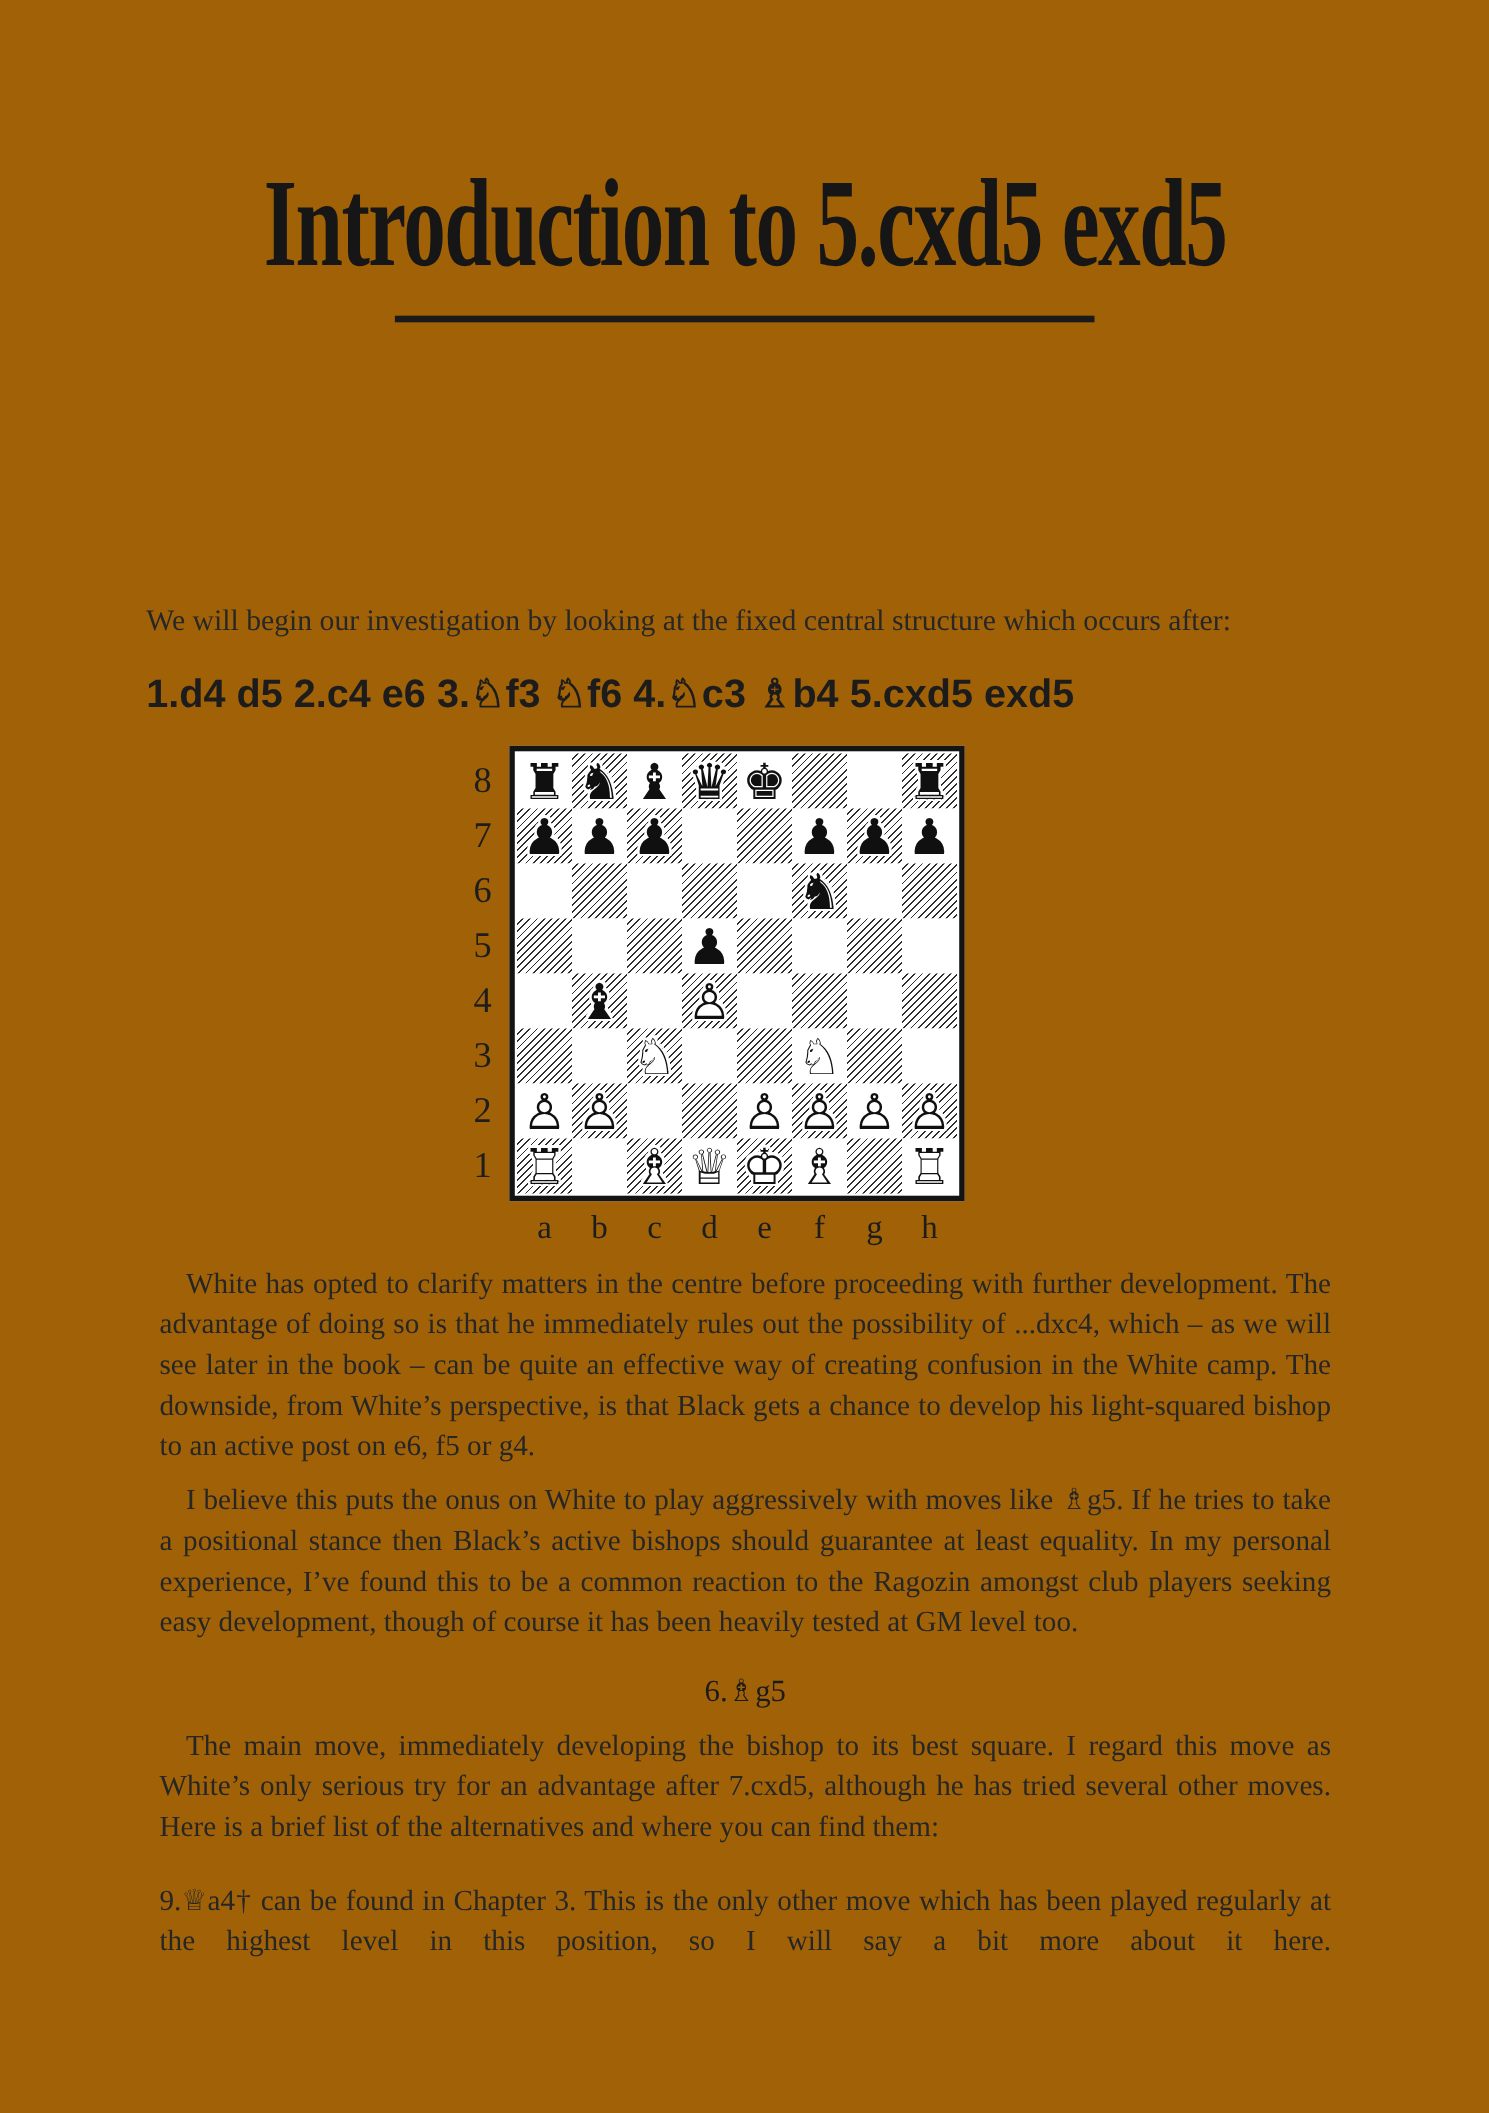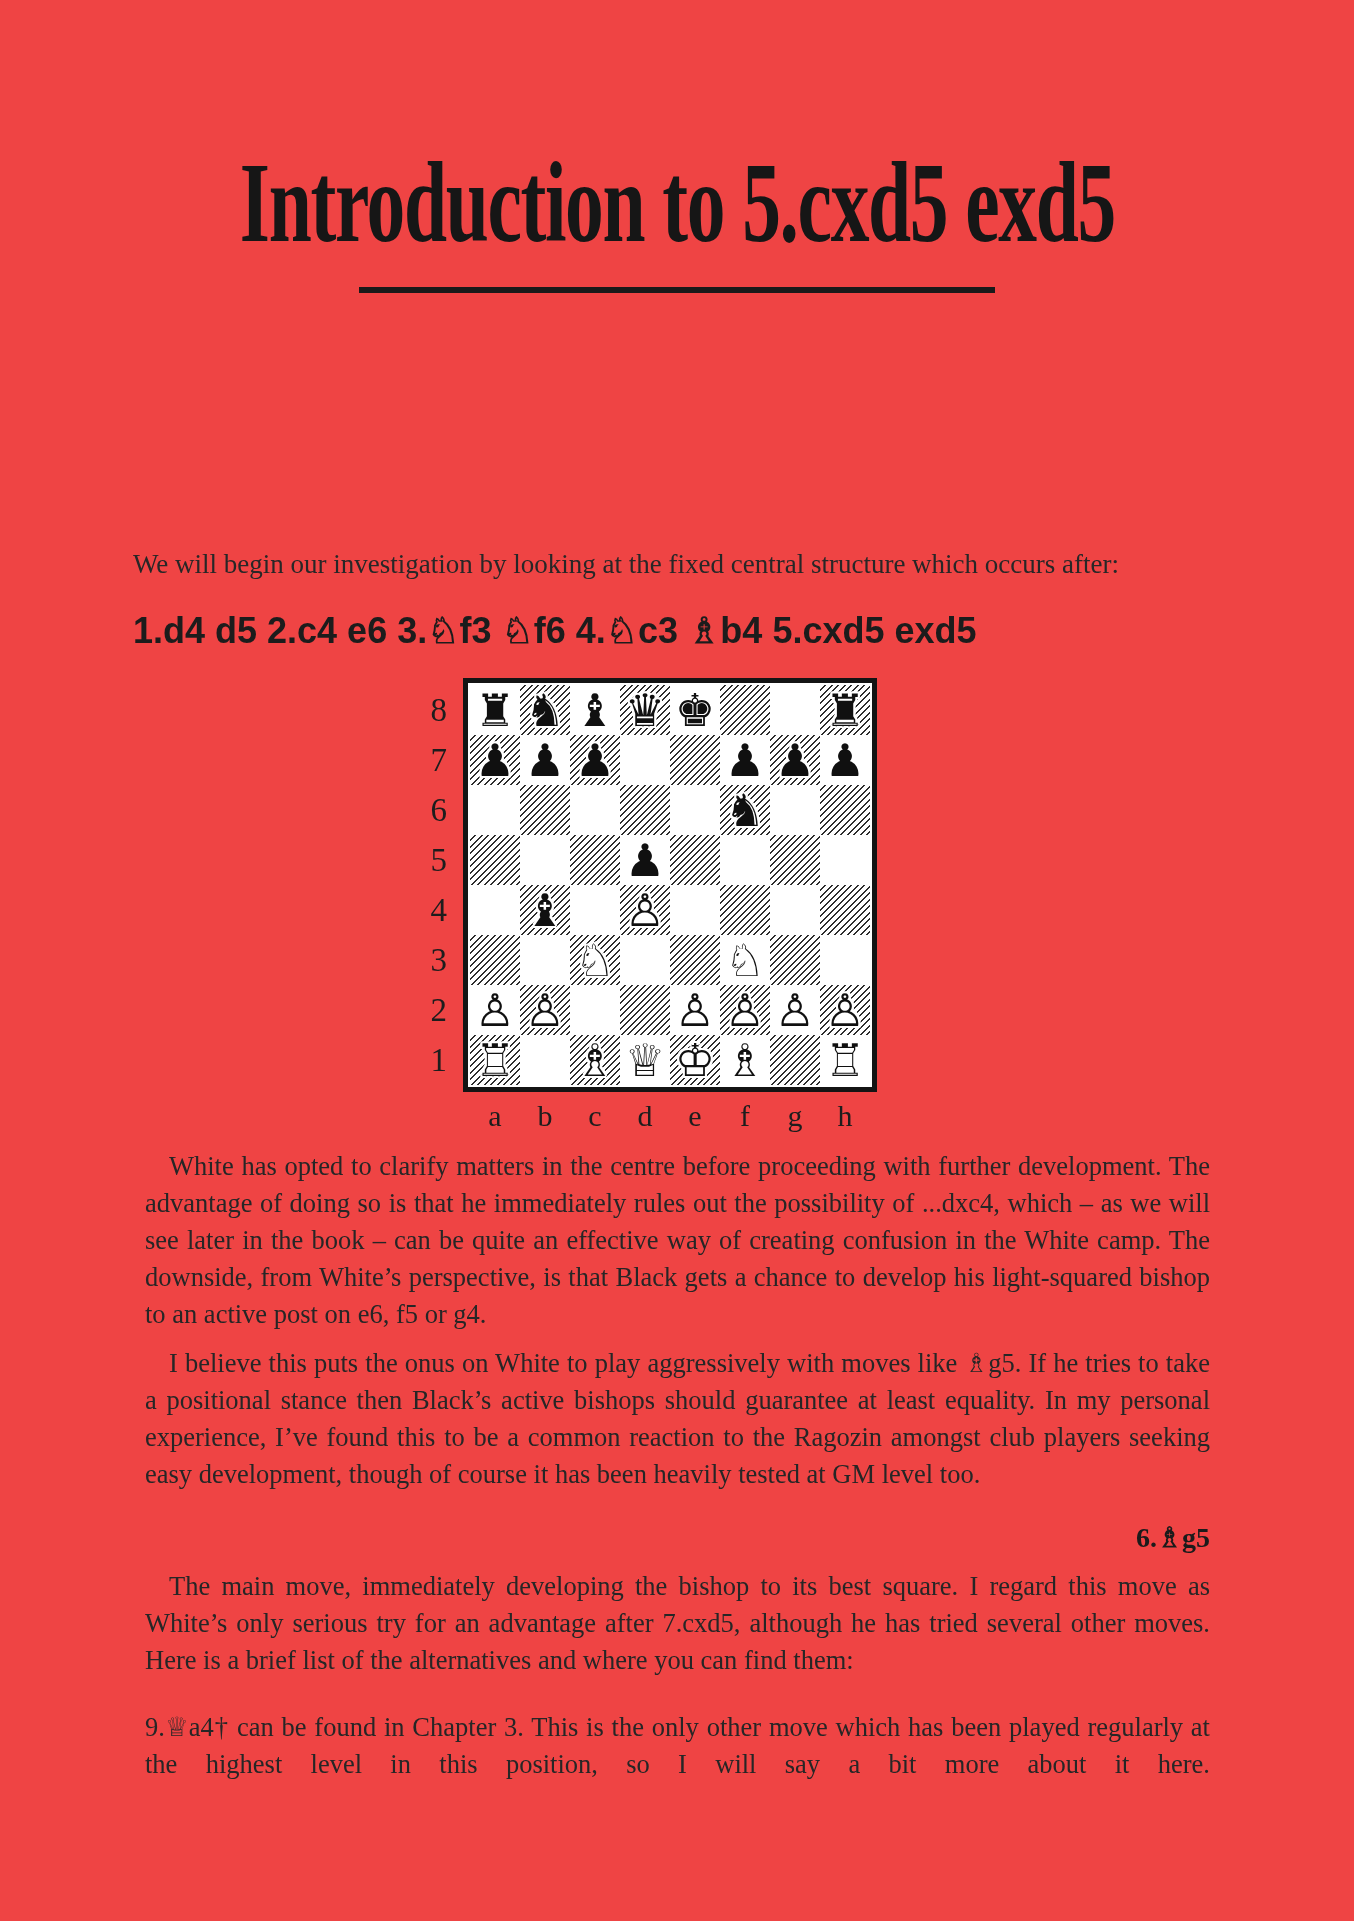--- a/index.html
+++ b/index.html
@@ -1,19 +1,19 @@
 <!DOCTYPE html>
 <html><head>
 <meta charset="utf-8">
 <style>
   html,body{margin:0;padding:0;background:#ffffff;}
   .page{
     position:relative;
     width:1354px;height:1921px;
-    background:#ef4444;
+    background:#a16207;
     font-family:"Liberation Serif","DejaVu Serif",serif;
     color:#232323;
     overflow:hidden;
   }
 
   
   .title-wrap{
     position:absolute;top:138px;left:0;right:0;
     text-align:center;height:130px;line-height:130px;
     white-space:nowrap;
@@ -100,22 +100,22 @@
   
   .flow{
     position:absolute;top:1136px;left:133px;width:1089px;
     font-size:26.5px;line-height:37px;color:#262626;
     text-align:justify;
   }
   .flow p{margin:12px;}
   .flow p.indent{text-indent:24px;}
   .flow p.heading{
     margin-top:26px;
-    font-weight:bold;font-size:28px;color:#1b1b1b;
-    text-align:right;
+    font-weight:normal;font-size:28px;color:#1b1b1b;
+    text-align:center;
   }
   .flow p.alt-move{
     margin-top:30px;
     text-align:justify;
     text-align-last:justify;
   }
 </style>
 </head>
 <body>
 

